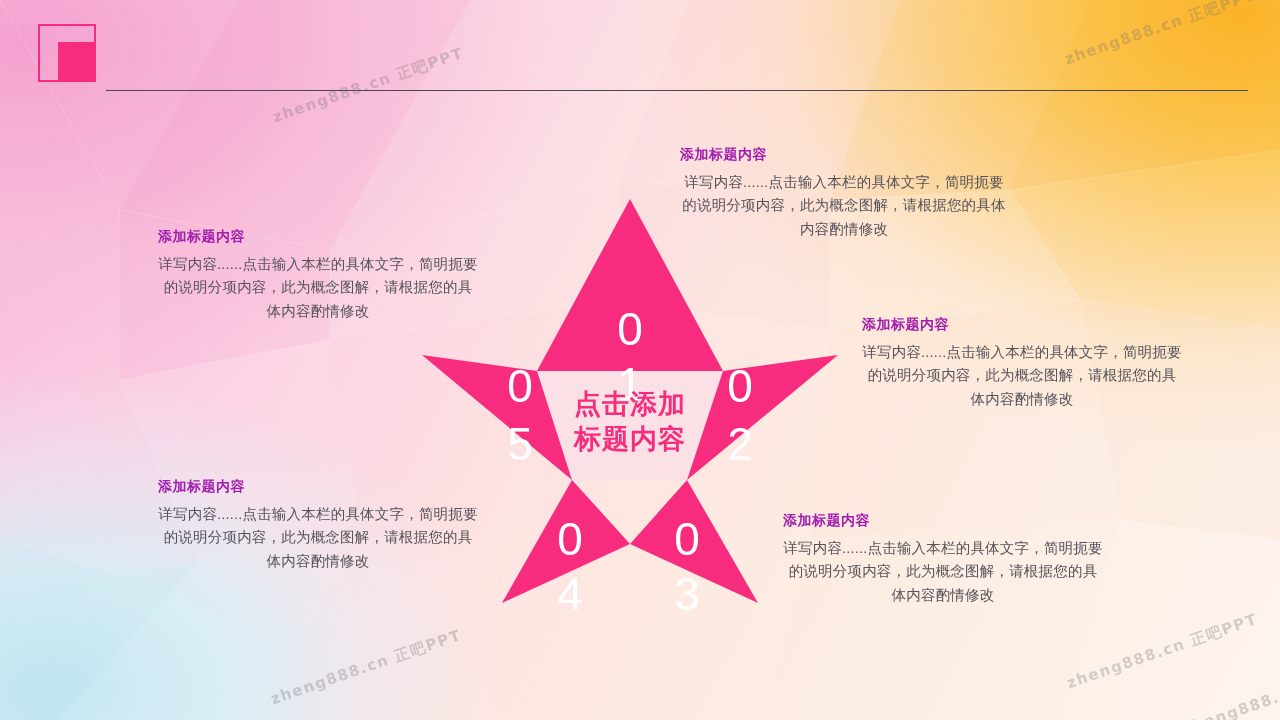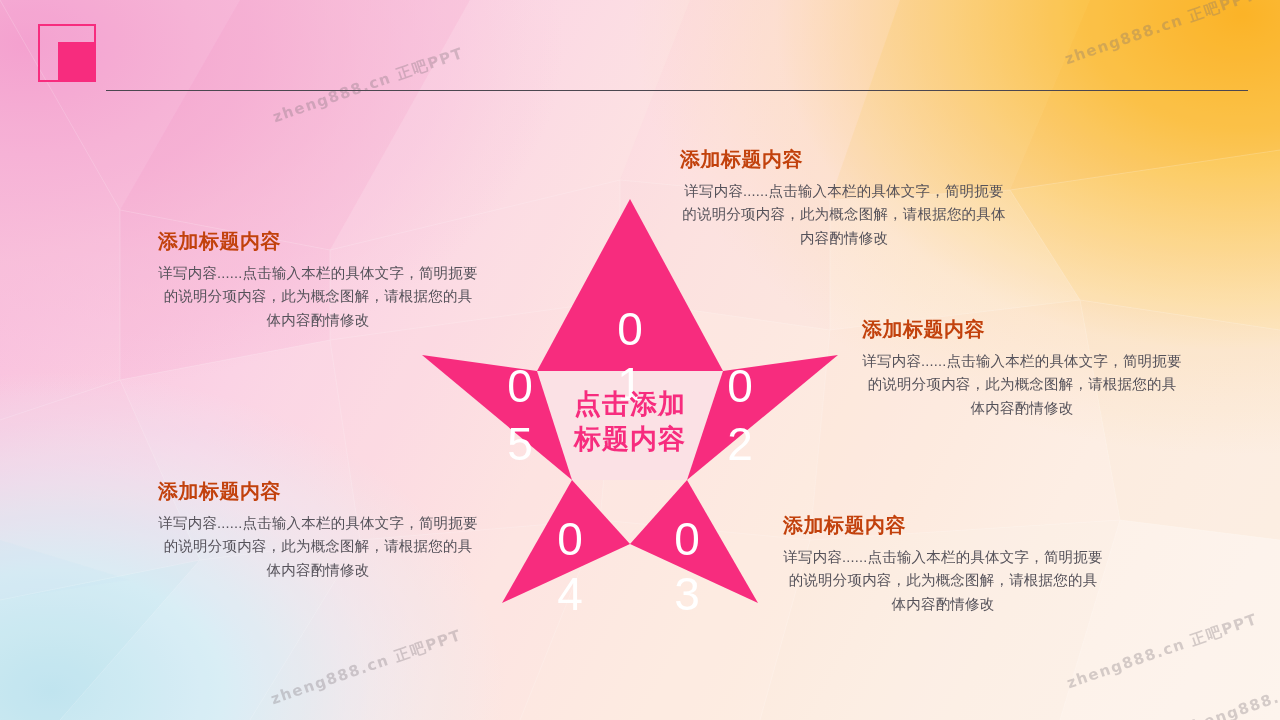--- a/index.html
+++ b/index.html
@@ -88,23 +88,23 @@
     font-family: "Liberation Sans", sans-serif;
     font-size: 27px;
     font-weight: bold;
     fill: #f72c7e;
     letter-spacing: 1px;
   }
 
   
   .tb { position: absolute; }
   .tb-title {
-    font-size: 20px;
+    font-size: 14px;
     font-weight: bold;
-    color: #c2410c;
+    color: #a21caf;
     letter-spacing: 0.5px;
     margin-bottom: 7px;
     white-space: nowrap;
   }
   .tb-body {
     font-size: 14.5px;
     line-height: 1.62;
     color: #55525a;
     letter-spacing: 0.2px;
     text-align: center;

